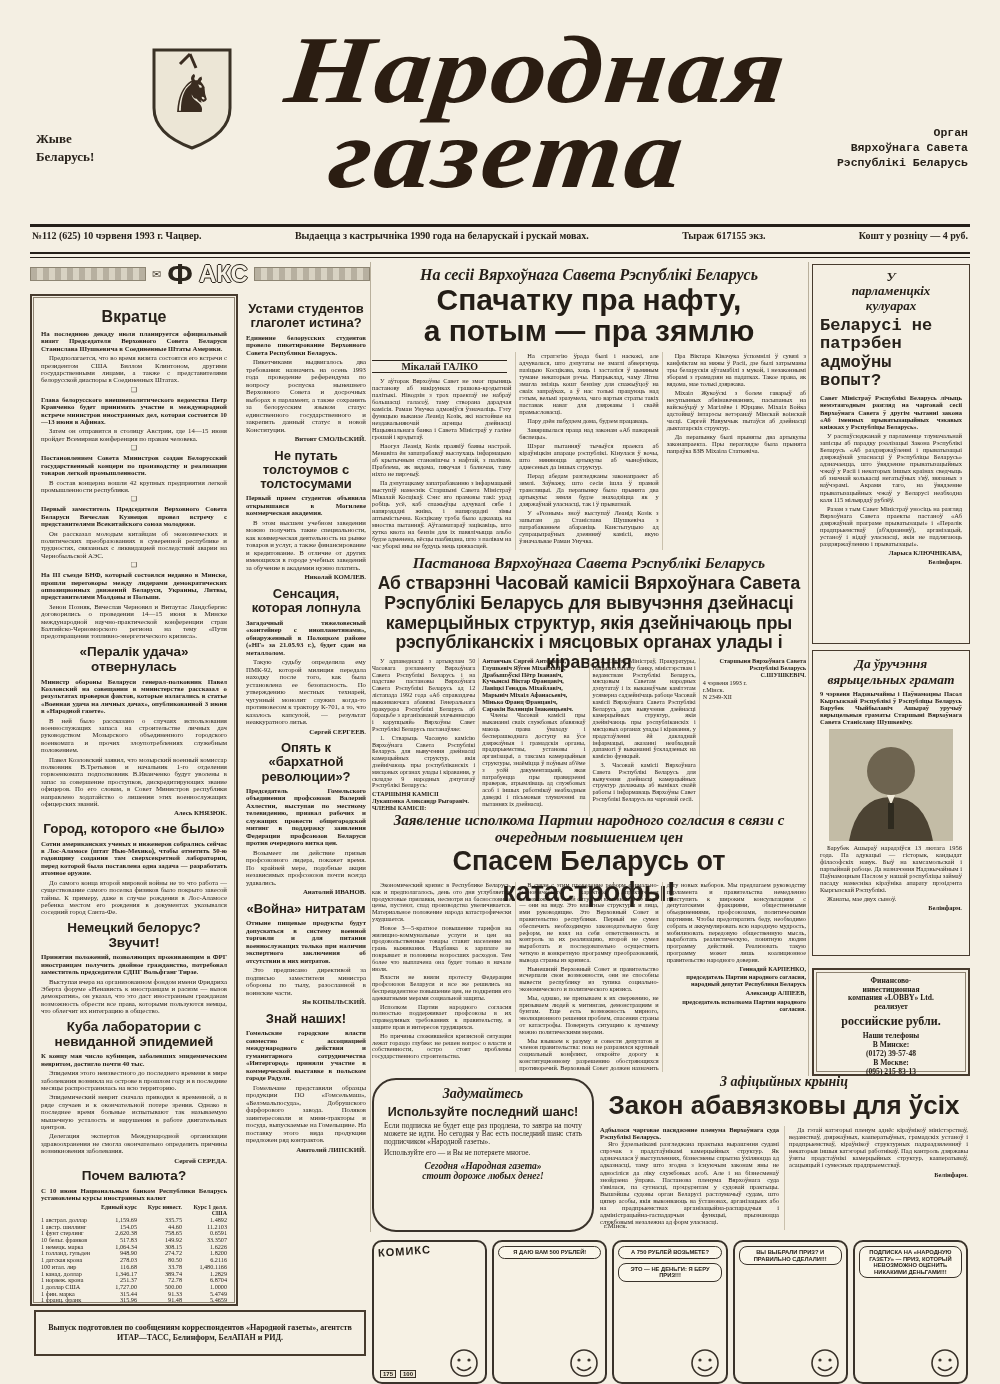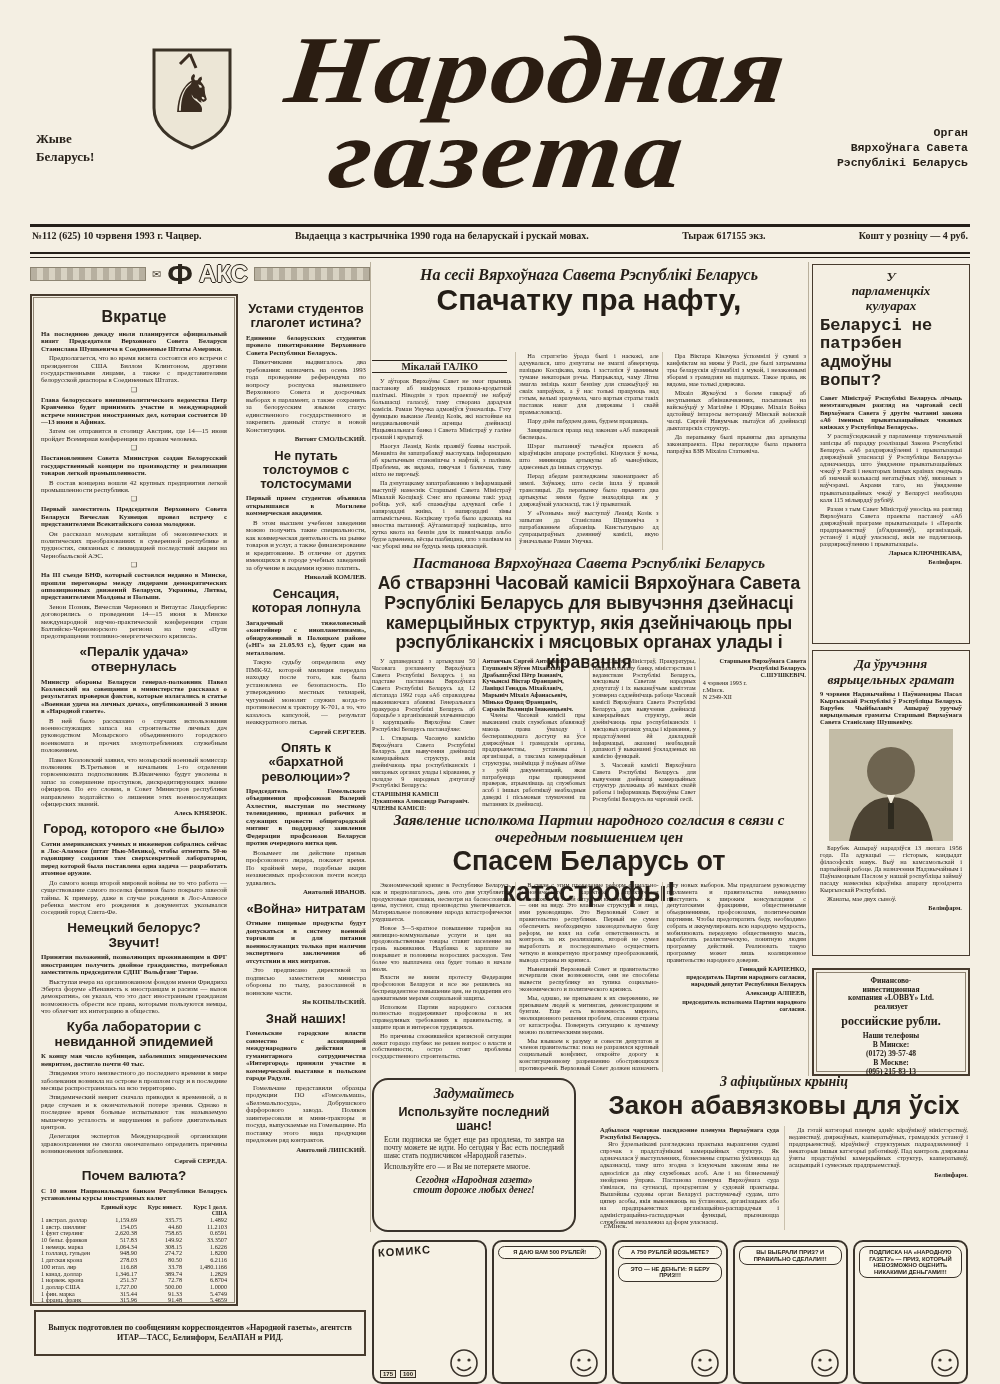--- a/index.html
+++ b/index.html
@@ -71,22 +71,22 @@
                column-rule:1px solid #c9c0ac;font-size:6.2px;line-height:6.8px;}
   .bold-line{font-weight:bold;text-indent:0 !important;margin:0 !important;}
   .sign-right{text-align:right;font-weight:bold;text-indent:0 !important;}
   .date-line{text-indent:0 !important;margin:0 !important;}
   #stmt-kicker{top:812px;font-size:15px;line-height:1.15;}
   .stmt-title{position:absolute;left:372px;top:846px;width:434px;text-align:center;
               font-family:"Liberation Sans",sans-serif;font-weight:bold;font-size:27px;}
   #stmt-flow{left:372px;top:882px;width:434px;height:190px;column-count:3;column-gap:8px;
              column-rule:1px solid #c9c0ac;font-size:6.3px;line-height:6.8px;}
   
-  .subscribe{position:absolute;left:372px;top:1078px;width:204px;height:154px;border:2px solid #3a332b;
-             border-radius:16px;box-sizing:border-box;padding:6px 10px;text-align:center;}
+  .subscribe{position:absolute;left:372px;top:1078px;width:222px;height:154px;border:2px solid #3a332b;
+             border-radius:24px;box-sizing:border-box;padding:6px 10px;text-align:center;}
   .sub-kicker{font-style:italic;font-weight:bold;font-size:14px;}
   .sub-title{font-family:"Liberation Sans",sans-serif;font-weight:bold;font-size:12.5px;margin:3px 0;}
   .subscribe p{font-size:7.4px;line-height:8.2px;margin:2px 0;text-align:justify;}
   .sub-close{font-style:italic;font-weight:bold;font-size:9.5px;margin-top:4px;}
   
   #law-kicker{left:600px;width:368px;top:1074px;font-size:14px;}
   .law-title{position:absolute;left:600px;top:1090px;width:368px;text-align:center;
              font-family:"Liberation Sans",sans-serif;font-weight:bold;font-size:26px;}
   #law-flow{left:600px;top:1126px;width:368px;height:104px;column-count:2;column-gap:10px;
             column-rule:1px solid #c9c0ac;font-size:6.5px;line-height:7.1px;}
@@ -330,20 +330,21 @@
         <h3 class="c2title">Знай наших!</h3>
         <p class="lead">Гомельские городские власти совместно с ассоциацией международного действия и гуманитарного сотрудничества «Интергород» приняли участие в коммерческой выставке в польском городе Радули.</p>
         <p class="body">Гомельчане представили образцы продукции ПО «Гомсельмаш», «Белэмальпосуда», Добрушского фарфорового завода. Поляков заинтересовали и мини-тракторы и посуда, выпускаемые на Гомельщине. На поставку этого вида продукции предложен ряд контрактов.</p>
         <p class="sign">Анатолий ЛИПСКИЙ.</p>
       </div>
   </div>
 
   <div class="kicker" id="main-kicker">На сесіі Вярхоўнага Савета Рэспублікі Беларусь</div>
   <div class="main-title">
     <div>Спачатку пра нафту,</div>
+    <div>а потым — пра зямлю</div>
   </div>
   <div class="flow" id="main-flow">
       <div class="byline">Мікалай ГАЛКО</div>
       <p>У аўторак Вярхоўны Савет не змог прыняць пастанову аб накірунках грашова-крэдытнай палітыкі. Ніводзін з трох праектаў не набраў большасці галасоў, таму створана дарадчая камісія. Раман Унучка адмовіўся ўзначаліць. Гэту функцыю выканае Леанід Козік, які настойвае на нездавальняючай ацэнцы дзейнасці Нацыянальнага банка і Савета Міністраў у галіне грошай і крэдытаў.</p>
       <p>Наогул Леанід Козік праявіў баявы настрой. Менавіта ён запатрабаваў выслухаць інфармацыю аб крытычным становішчы з нафтай, з палівам. Праблема, як вядома, пякучая і балючая, таму ніхто не пярэчыў.</p>
       <p>Па дэпутацкаму запатрабаванню з інфармацыяй выступіў намеснік Старшыні Савета Міністраў Мікалай Косцікаў. Сэнс яго прамовы такі: урад робіць усё, каб спажыўцы адчувалі сябе і напярэдадні жніва, і напярэдадні зімы аптымістычна. Косцікаву трэба было адказаць на мноства пытанняў. Аўтааматараў зацікавіць, што хутка квота на бензін для іх павялічыцца альбо будзе адменена, вёсцы паабяцана, што з палівам на час уборкі яны не будуць мець цяжкасцей.</p>
       <p>На стратэгію ўрада былі і наскокі, але адчувалася, што дэпутаты не змаглі абвергнуць пазіцыю Косцікава, хоць і засталіся ў цьмяным тумане некаторыя рэчы. Напрыклад, чаму Літва змагла знізіць кошт бензіну для спажыўцоў на сваіх запраўках, а ў нас толькі працуюць над гэтым, вельмі зразумела, чаго вартыя страты такіх паставак нават для дзяржавы і сваёй прамысловасці.</p>
       <p>Пару дзён пабудзем дома, будзем працаваць.</p>
       <p>Завяршылася праца над законам «Аб пажарнай бяспецы».</p>
       <p>Шэраг пытанняў тычыўся праекта аб кіраўніцкім апараце рэспублікі. Кінулася ў вочы, што мяняюцца артыкулы аб чыноўніках, аднесеных да іншых структур.</p>

